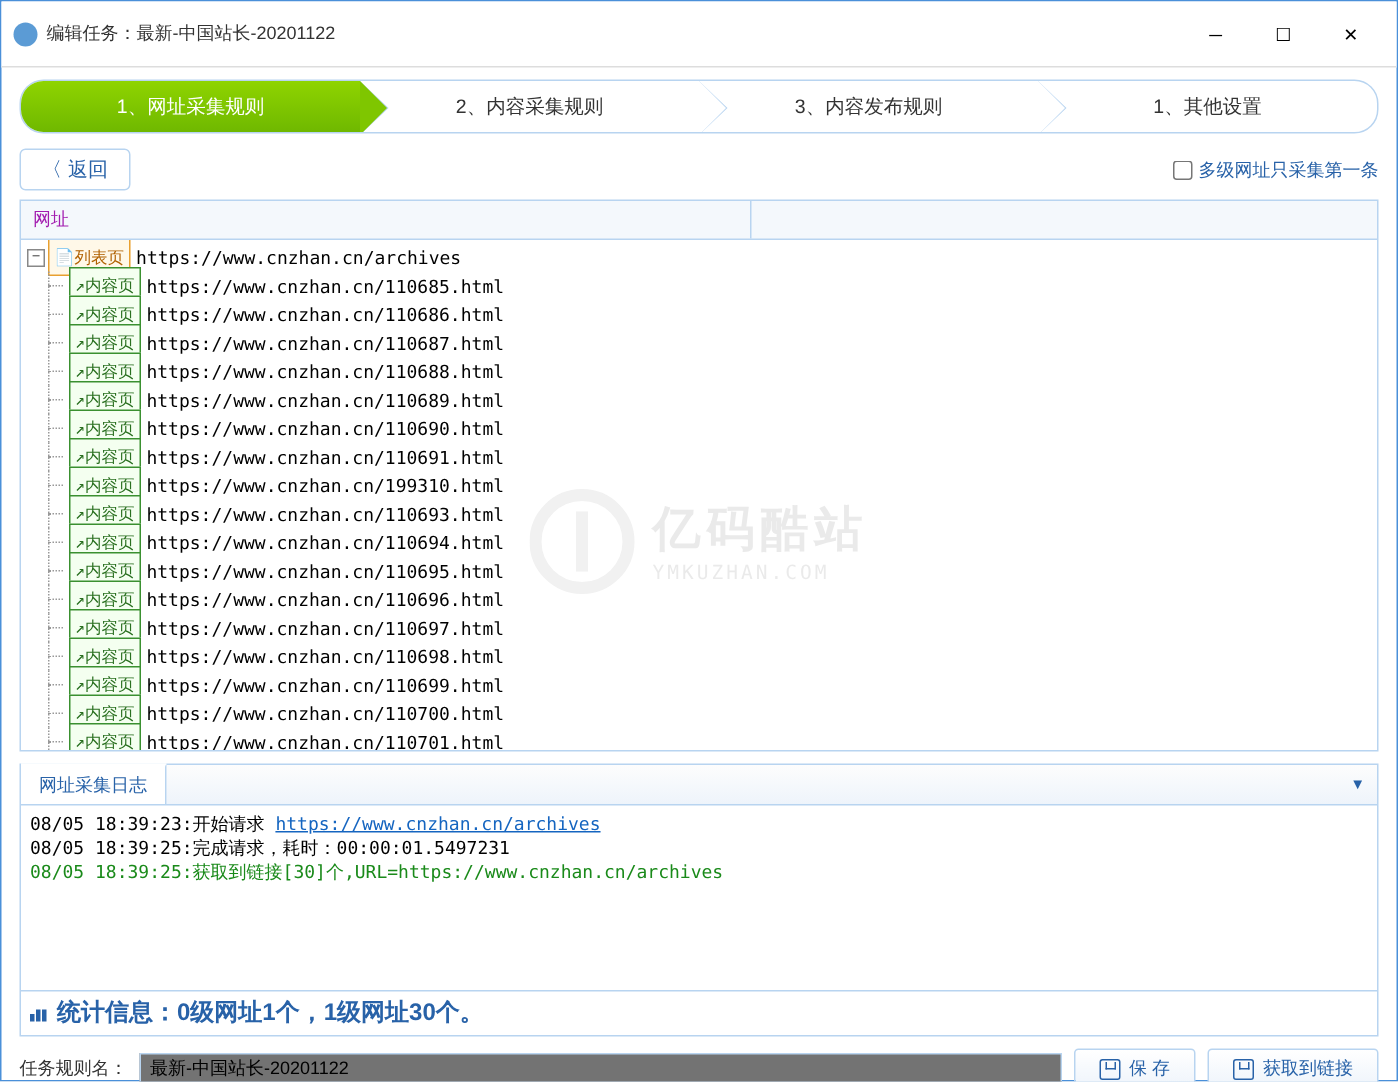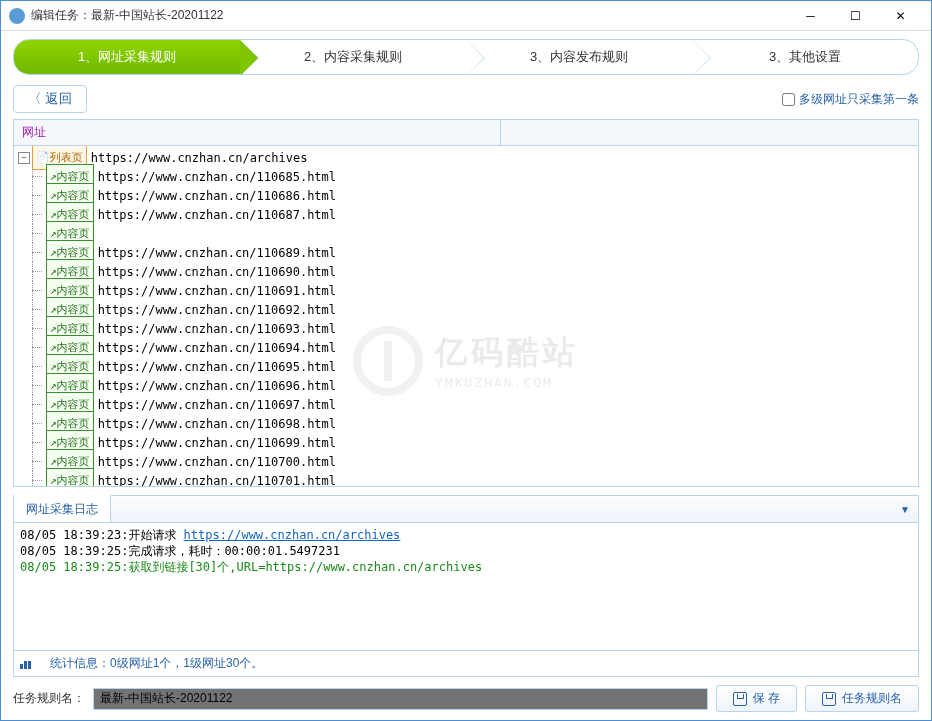--- a/index.html
+++ b/index.html
@@ -1,18 +1,18 @@
 <!DOCTYPE html>
 <html><head>
 <meta charset="utf-8">
 <style>
 * { box-sizing: border-box; margin: 0; padding: 0; }
 body { font-family: "Microsoft YaHei", SimSun, sans-serif; font-size: 12px; background: #f0f0f0; overflow: hidden; }
 .window { width: 932px; height: 721px; background: #fff; border: 1px solid #4a90d9; position: relative; }
-.titlebar { height: 30px; background: #fff; display: flex; align-items: center; padding: 0 8px; border-bottom: 1px solid #ddd; }
+.titlebar { height: 44px; background: #fff; display: flex; align-items: center; padding: 0 8px; border-bottom: 1px solid #ddd; }
 .title-icon { width: 16px; height: 16px; background: #5b9bd5; border-radius: 50%; margin-right: 6px; }
 .title-text { flex: 1; font-size: 12px; color: #333; }
 .win-controls { display: flex; gap: 0; }
 .win-btn { width: 45px; height: 28px; display: flex; align-items: center; justify-content: center; cursor: pointer; }
 .content { padding: 8px 12px; height: calc(100% - 30px); display: flex; flex-direction: column; }
 .tabs-wizard { display: flex; height: 36px; border: 1px solid #b8d4f0; border-radius: 16px; overflow: hidden; margin-bottom: 10px; background: #fff; }
 .tab-step { flex: 1; display: flex; align-items: center; justify-content: center; position: relative; font-size: 13px; color: #333; cursor: pointer; }
 .tab-step.active { background: linear-gradient(to bottom, #8fd400, #6fb800); color: #fff; }
 .tab-step::after { content: ''; position: absolute; right: -18px; top: 0; width: 0; height: 0; border-top: 18px solid transparent; border-bottom: 18px solid transparent; border-left: 18px solid #fff; z-index: 2; }
 .tab-step.active::after { border-left-color: #7fc600; }
@@ -43,21 +43,21 @@
 .wm-cn { font-size: 32px; font-weight: bold; color: #555; letter-spacing: 4px; }
 .wm-en { font-size: 13px; color: #555; letter-spacing: 2px; }
 .log-panel { margin-top: 8px; border: 1px solid #b8d4f0; flex: 1; display: flex; flex-direction: column; min-height: 150px; }
 .log-header { display: flex; justify-content: space-between; align-items: center; background: linear-gradient(#fdfdfd,#eef4fb); border-bottom: 1px solid #b8d4f0; }
 .log-tab { padding: 4px 12px; border-right: 1px solid #b8d4f0; background: #fff; color: #2862a8; border-top: 2px solid #fff; margin-top:-1px; }
 .log-collapse { padding: 0 8px; color: #2862a8; cursor: pointer; font-size: 10px; }
 .log-body { flex: 1; padding: 4px 6px; font-family: "Consolas", "SimSun", monospace; font-size: 12px; overflow: auto; position:relative; }
 .log-line { white-space: nowrap; line-height: 16px; }
 .log-line a { color: #1565c0; text-decoration: underline; }
 .log-line.green { color: #1a8a1a; }
-.log-footer { border-top: 1px solid #b8d4f0; padding: 4px 6px; display: flex; align-items: center; gap: 18px; color: #2862a8; font-size: 12px; }
+.log-footer { border-top: 1px solid #b8d4f0; padding: 4px 6px; display: flex; align-items: center; gap: 6px; color: #2862a8; font-size: 16px; font-weight: bold; }
 .bottom-bar { display: flex; align-items: center; gap: 8px; padding-top: 8px; }
 .bottom-label { color: #333; }
 .task-input { flex: 1; border: 1px solid #b8d4f0; padding: 3px 6px; font-size: 12px; background: #737373; }
 .btn { border: 1px solid #b8d4f0; background: linear-gradient(#fff,#eef4fb); padding: 4px 16px; border-radius: 3px; cursor: pointer; display: flex; align-items: center; gap: 6px; color: #2862a8; font-size: 12px; }
 .save-icon { width: 14px; height: 14px; border: 1.5px solid #2862a8; border-radius: 2px; position: relative; }
 .save-icon::before { content: ''; position: absolute; top: 1px; left: 3px; width: 5px; height: 4px; border: 1px solid #2862a8; border-top: none; }
 .stat-icon { display: inline-block; width: 12px; height: 10px; position: relative; }
 .stat-icon::before { content: ''; position: absolute; left: 0; bottom: 0; width: 3px; height: 5px; background: #2862a8; }
 .stat-icon::after { content: ''; position: absolute; left: 4px; bottom: 0; width: 3px; height: 8px; background: #2862a8; box-shadow: 4px 0 0 #2862a8; }
 ::-webkit-scrollbar { width: 16px; }
@@ -86,21 +86,21 @@
       <div class="tab-step active">
           <span>1、网址采集规则</span>
         </div>
       <div class="tab-step">
           <span>2、内容采集规则</span>
         </div>
       <div class="tab-step">
           <span>3、内容发布规则</span>
         </div>
       <div class="tab-step">
-          <span>3、其他设置</span>
+          <span>1、其他设置</span>
         </div>
     </div>
 
     <div class="toolbar-row">
       <button class="back-btn">
         <span>〈</span>
         <span>返回</span>
       </button>
       <label class="checkbox-row">
         <input type="checkbox" style="">
@@ -134,36 +134,37 @@
             <div class="tree-node child-row">
               <span class="node-tag">↗内容页</span>
               <span class="node-url">https://www.cnzhan.cn/110686.html</span>
             </div>
             <div class="tree-node child-row">
               <span class="node-tag">↗内容页</span>
               <span class="node-url">https://www.cnzhan.cn/110687.html</span>
             </div>
             <div class="tree-node child-row">
               <span class="node-tag">↗内容页</span>
+              <span class="node-url">https://www.cnzhan.cn/110688.html</span>
             </div>
             <div class="tree-node child-row">
               <span class="node-tag">↗内容页</span>
               <span class="node-url">https://www.cnzhan.cn/110689.html</span>
             </div>
             <div class="tree-node child-row">
               <span class="node-tag">↗内容页</span>
               <span class="node-url">https://www.cnzhan.cn/110690.html</span>
             </div>
             <div class="tree-node child-row">
               <span class="node-tag">↗内容页</span>
               <span class="node-url">https://www.cnzhan.cn/110691.html</span>
             </div>
             <div class="tree-node child-row">
               <span class="node-tag">↗内容页</span>
-              <span class="node-url">https://www.cnzhan.cn/110692.html</span>
+              <span class="node-url">https://www.cnzhan.cn/199310.html</span>
             </div>
             <div class="tree-node child-row">
               <span class="node-tag">↗内容页</span>
               <span class="node-url">https://www.cnzhan.cn/110693.html</span>
             </div>
             <div class="tree-node child-row">
               <span class="node-tag">↗内容页</span>
               <span class="node-url">https://www.cnzhan.cn/110694.html</span>
             </div>
             <div class="tree-node child-row">
@@ -216,18 +217,18 @@
 
     <div class="bottom-bar">
       <span class="bottom-label">任务规则名：</span>
       <input class="task-input" value="最新-中国站长-20201122" style="">
       <button class="btn">
         <span class="save-icon"></span>
         <span>保 存</span>
       </button>
       <button class="btn">
         <span class="save-icon"></span>
-        <span>任务规则名</span>
+        <span>获取到链接</span>
       </button>
     </div>
 
   </div>
 </div>
 
 </body></html>

